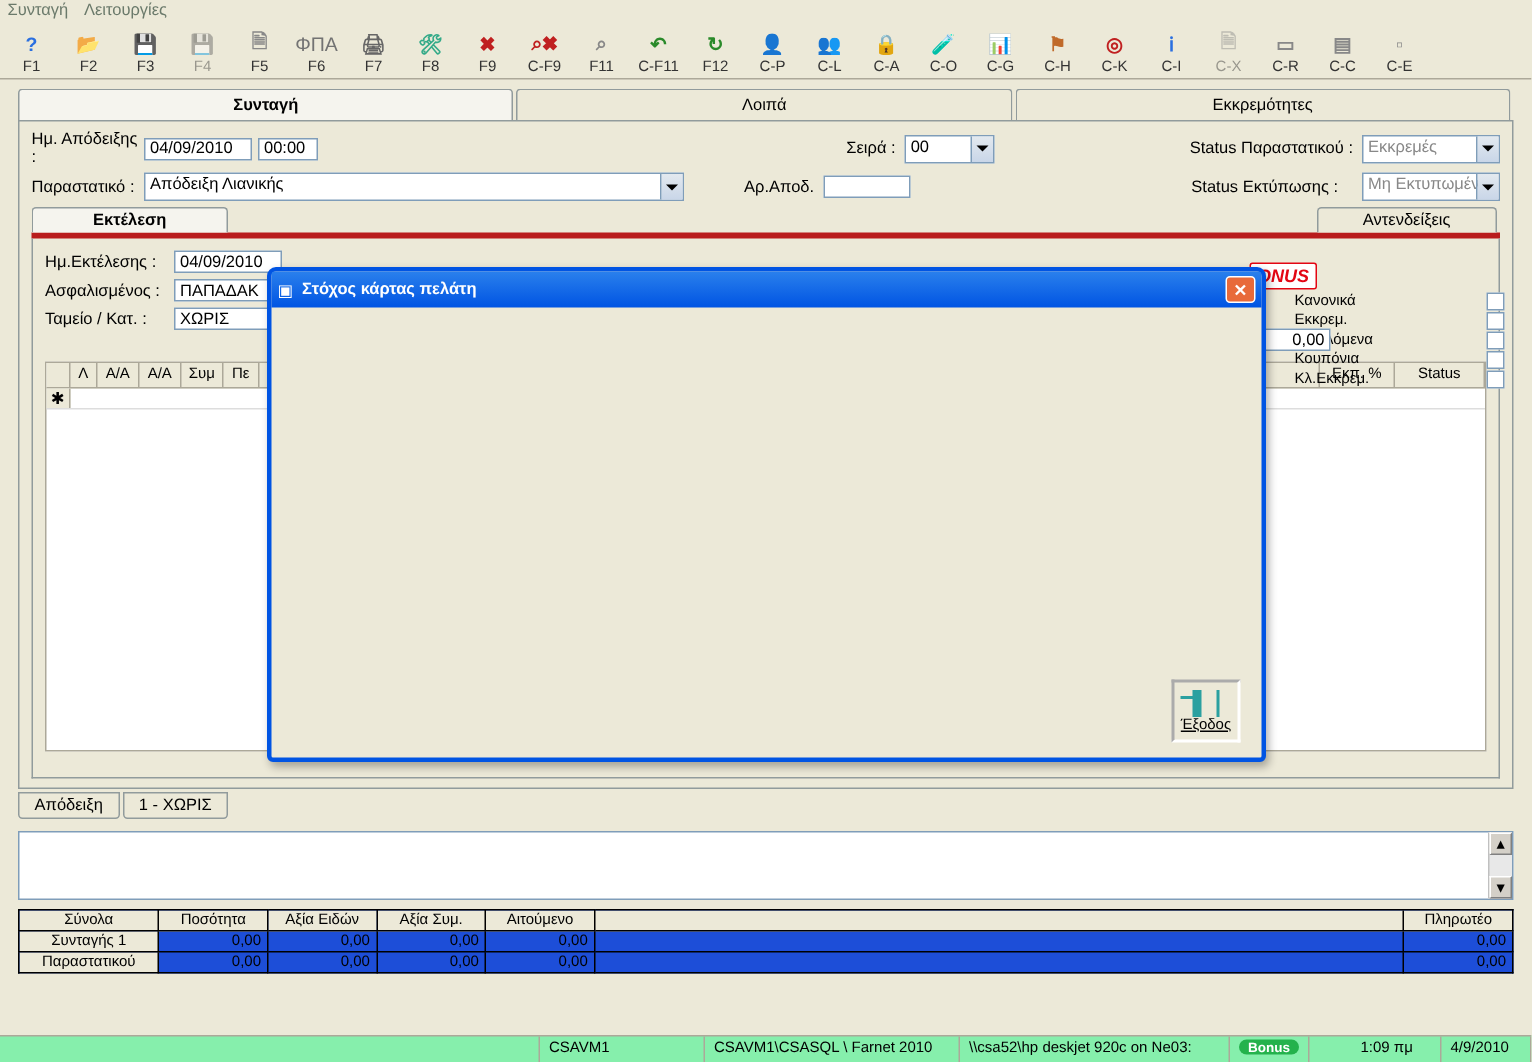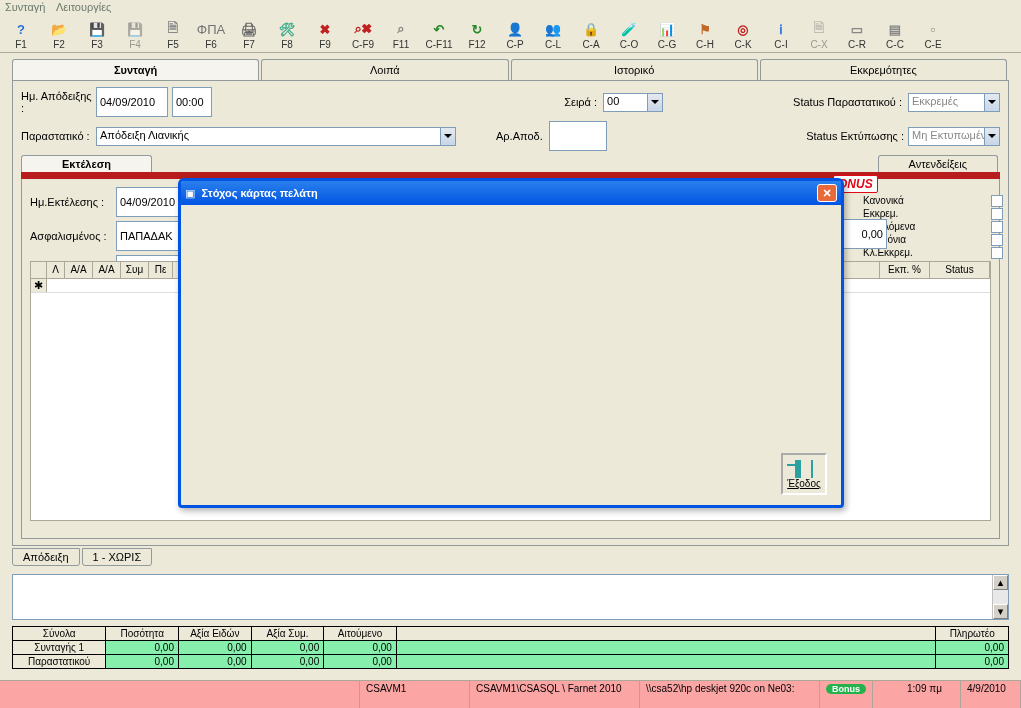--- a/index.html
+++ b/index.html
@@ -48,39 +48,39 @@
   margin: 0 12px;
   border: 1px solid #919b9c;
   background: #ece9d8;
   padding: 6px 8px;
 }
 .row { display: flex; align-items: center; margin-bottom: 4px; }
 .lblcol { width: 75px; }
 .txtbox {
   background: #fff;
   border: 1px solid #7f9db9;
-  height: 30px;
+  height: 15px;
   padding: 1px 3px;
   font-size: 11px;
 }
 .drop {
   background: #ffffff;
   border: 1px solid #7f9db9;
   height: 19px;
   position: relative;
   padding: 1px 3px;
 }
 .drop .darrow {
   position: absolute; right: 0; top: 0; bottom: 0; width: 15px;
   background: linear-gradient(#e3e9ef,#c9d6e8);
   border-left: 1px solid #7f9db9;
   display: flex; align-items: center; justify-content: center;
 }
 .darrow::after { content:""; border: 4px solid transparent; border-top-color:#000; margin-top:4px; }
-.subtabs { display: flex; margin-top: 4px; border-bottom: 7px solid #b91c1c; }
+.subtabs { display: flex; margin-top: 4px; border-bottom: 4px solid #b91c1c; }
 .subtab {
   padding: 2px 40px;
   background: #ece9d8;
   border: 1px solid #919b9c;
   border-bottom: none;
   margin-right: 2px;
   border-radius: 3px 3px 0 0;
   cursor: pointer;
 }
 .subtab.active { font-weight: bold; background: #f5f4ee; }
@@ -107,29 +107,29 @@
 .scrollbox {
   margin: 6px 12px;
   height: 46px;
   background: #fff;
   border: 1px solid #7f9db9;
   position: relative;
 }
 .scrollbar { position: absolute; right: 0; top: 0; bottom: 0; width: 16px; background: #e8e8e8; border-left: 1px solid #c0c0c0; }
 .sb-btn { height: 15px; background: #d4d0c8; border: 1px solid #fff; border-right-color:#808080; border-bottom-color:#808080; display:flex; align-items:center; justify-content:center; }
 .totals { margin: 2px 12px; }
-.totals table { border-collapse: collapse; width: 100%; background: #86efac; }
+.totals table { border-collapse: collapse; width: 100%; background: #1d4ed8; }
 .totals th, .totals td { border: 1px solid #000; padding: 1px 4px; font-size: 10px; font-weight: normal; }
 .totals td.num, .totals th.num { text-align: right; }
 .totals td.lbl, .totals th.lbl { text-align: center; background: #ece9d8; }
 .statusbar {
   position: absolute; bottom: 0; left: 0; right: 0;
-  height: 28px;
+  height: 18px;
   border-top: 1px solid #aca899;
-  background: #fca5a5;
+  background: #86efac;
   display: flex;
   font-size: 10px;
 }
 .statseg { border-right: 1px solid #aca899; padding: 2px 6px; }
 .bonuspill {
   display: inline-block; background: #24b24c; color: #fff;
   font-size: 9px; padding: 0 6px; border-radius: 6px; font-weight: bold;
 }
 
 
@@ -320,21 +320,20 @@
     </div>
     <div class="tool-btn">
       <div class="ico" style="color:#888;font-size:13px;font-weight:bold">▫</div>
       <div class="lbl">C-E</div>
     </div>
   </div>
 
 <div class="tabstrip">
   <div class="maintab active">Συνταγή</div>
   <div class="maintab">Λοιπά</div>
-  <div class="maintab">Ιστορικό</div>
   <div class="maintab">Εκκρεμότητες</div>
 </div>
 
 <div class="panel">
   <div class="row">
     <span class="lblcol">Ημ. Απόδειξης :</span>
     <input class="txtbox" style="width: 72px;" value="04/09/2010">
     <input class="txtbox" style="width: 40px; margin-left: 4px;" value="00:00">
     <div style="flex:1"></div>
     <span style="margin-right:6px">Σειρά :</span>
@@ -343,21 +342,21 @@
     <span style="margin-right:6px">Status Παραστατικού :</span>
     <div class="drop" style="width:92px;color:#888"><span>Εκκρεμές</span><div class="darrow"></div></div>
   </div>
   <div class="row">
     <span class="lblcol">Παραστατικό :</span>
     <div class="drop" style="width:360px"><span>Απόδειξη Λιανικής</span><div class="darrow"></div></div>
     <div style="width:40px"></div>
     <span style="margin-right:6px">Αρ.Αποδ.</span>
     <input class="txtbox" style="width: 58px;">
     <div style="flex:1"></div>
-    <span style="margin-right:4px">Status Εκτύπωσης :</span>
+    <span style="margin-right:16px">Status Εκτύπωσης :</span>
     <div class="drop" style="width:92px;color:#888"><span>Μη Εκτυπωμένο</span><div class="darrow"></div></div>
   </div>
 
   <div class="subtabs">
     <div class="subtab active">Εκτέλεση</div>
     <div style="flex:1"></div>
     <div class="subtab" style="padding:2px 30px">Αντενδείξεις</div>
   </div>
 
   <div class="execpanel">

